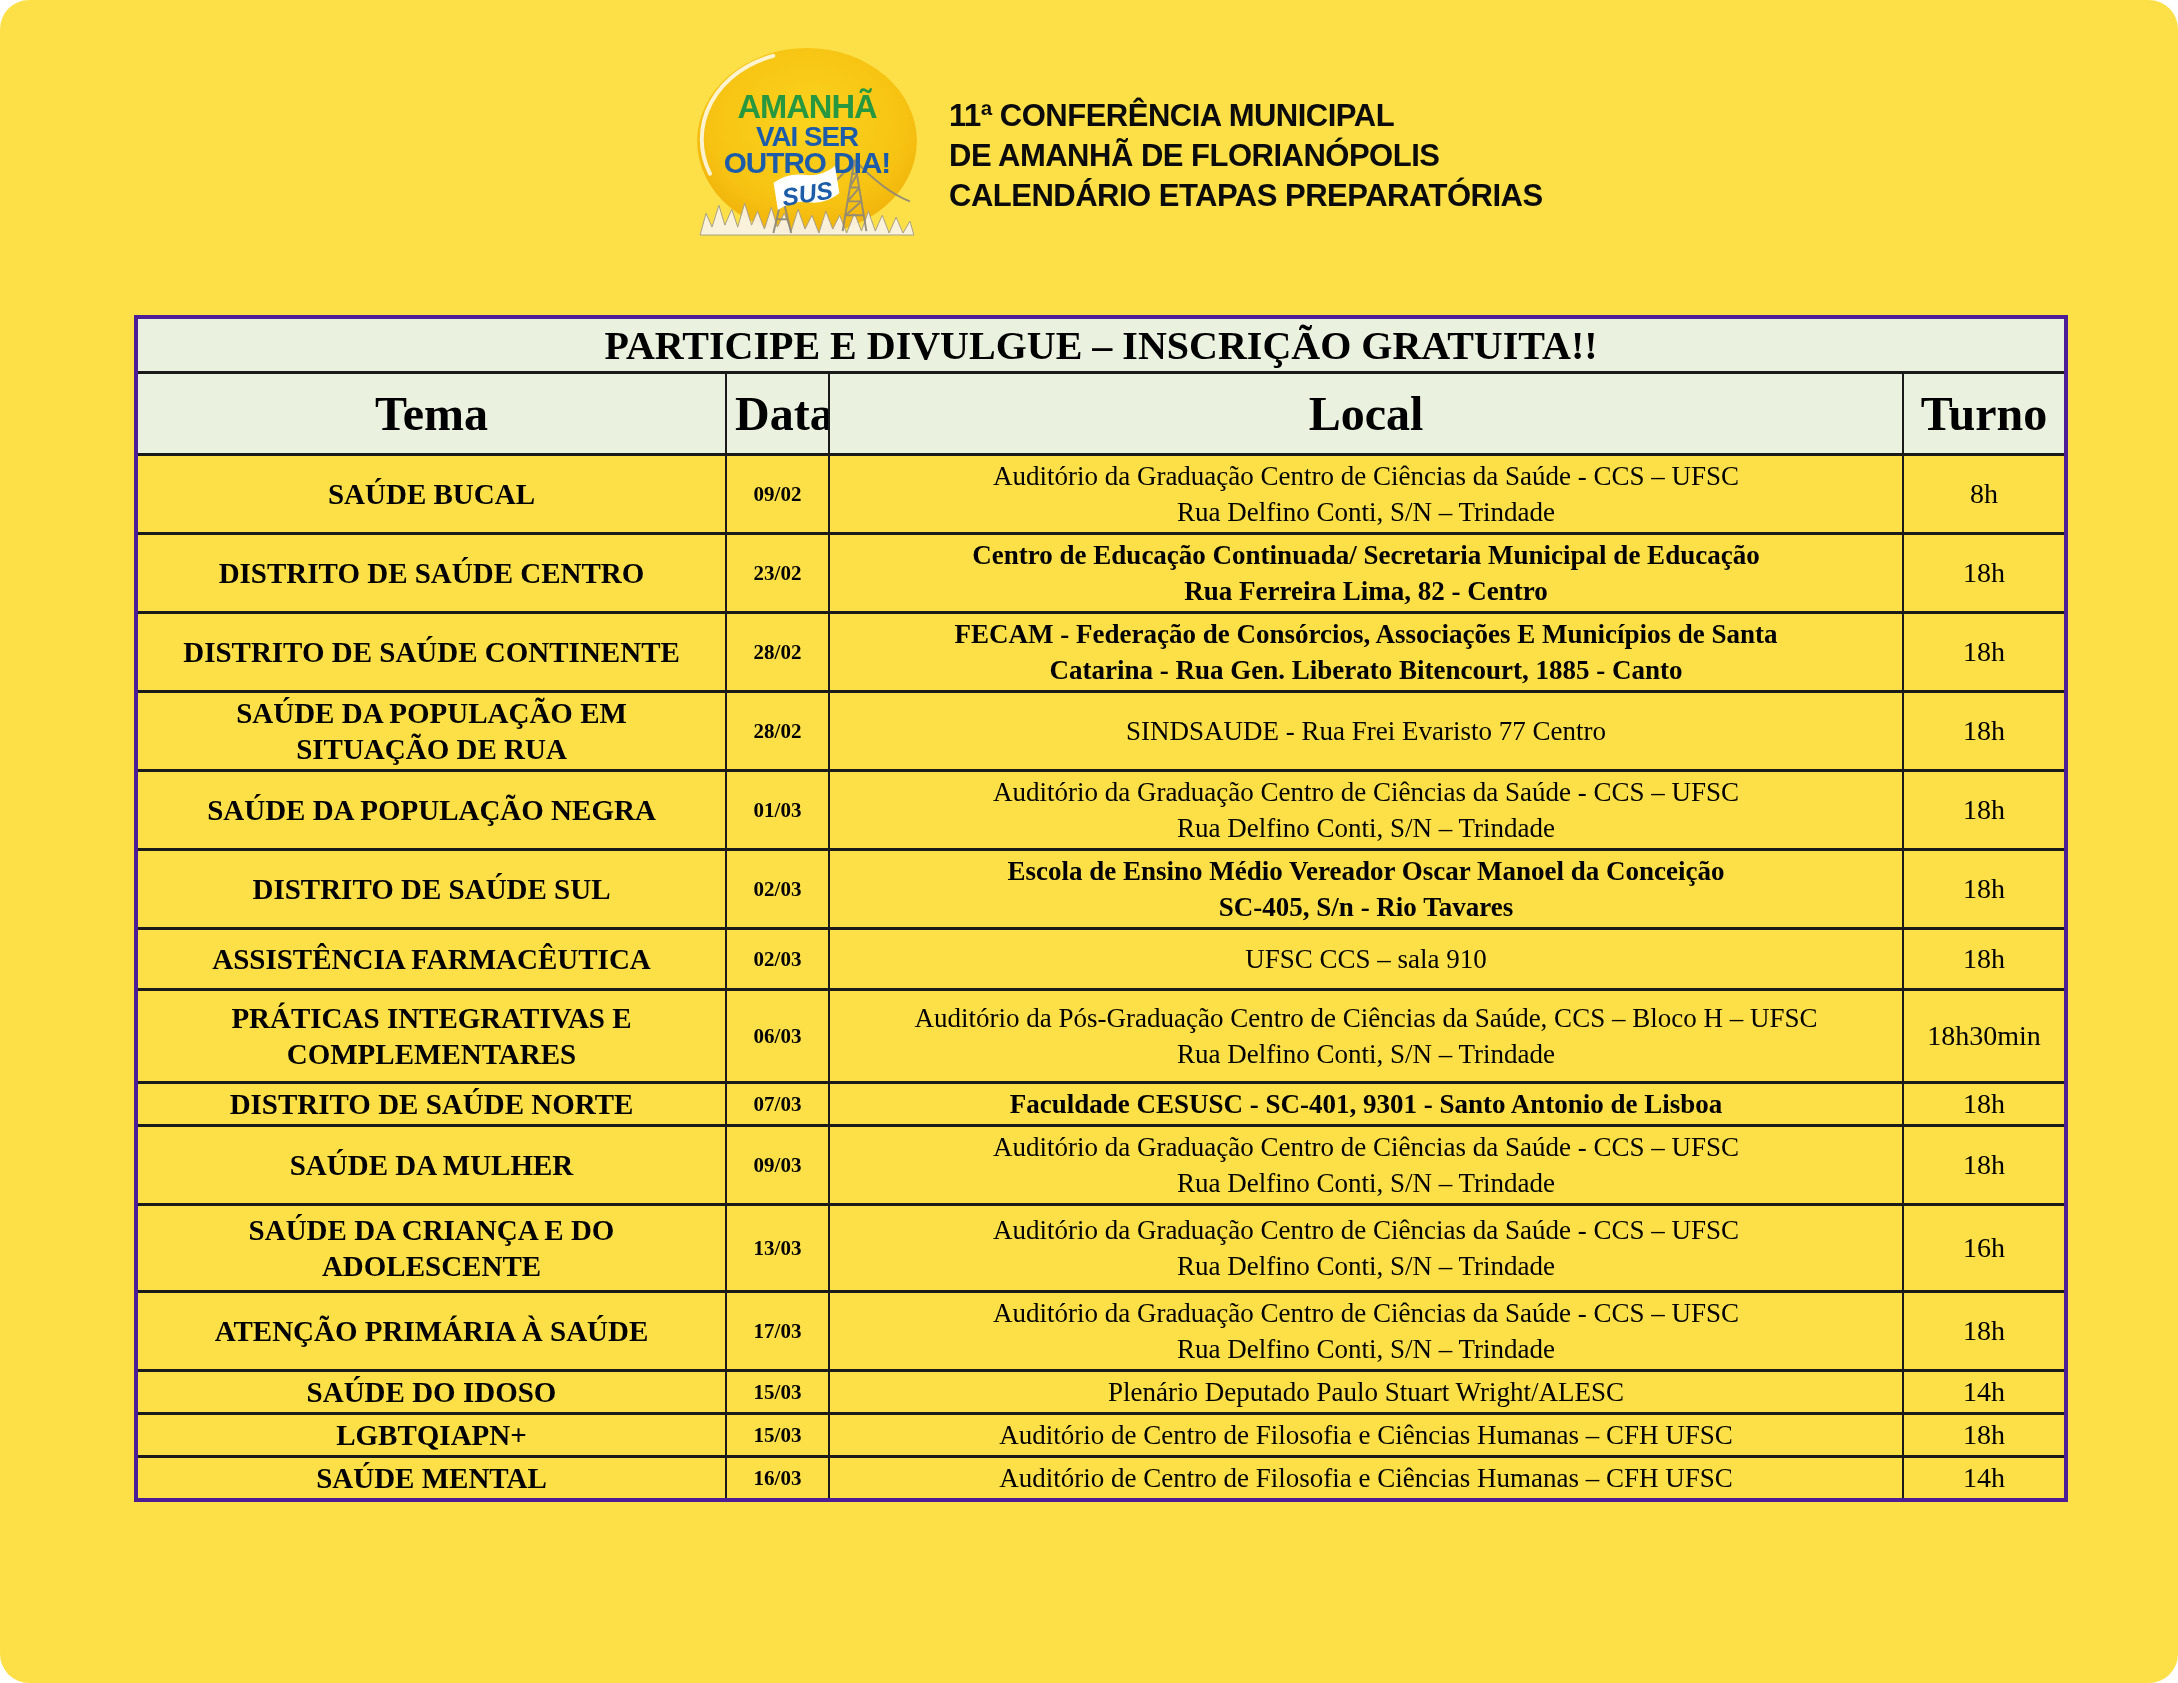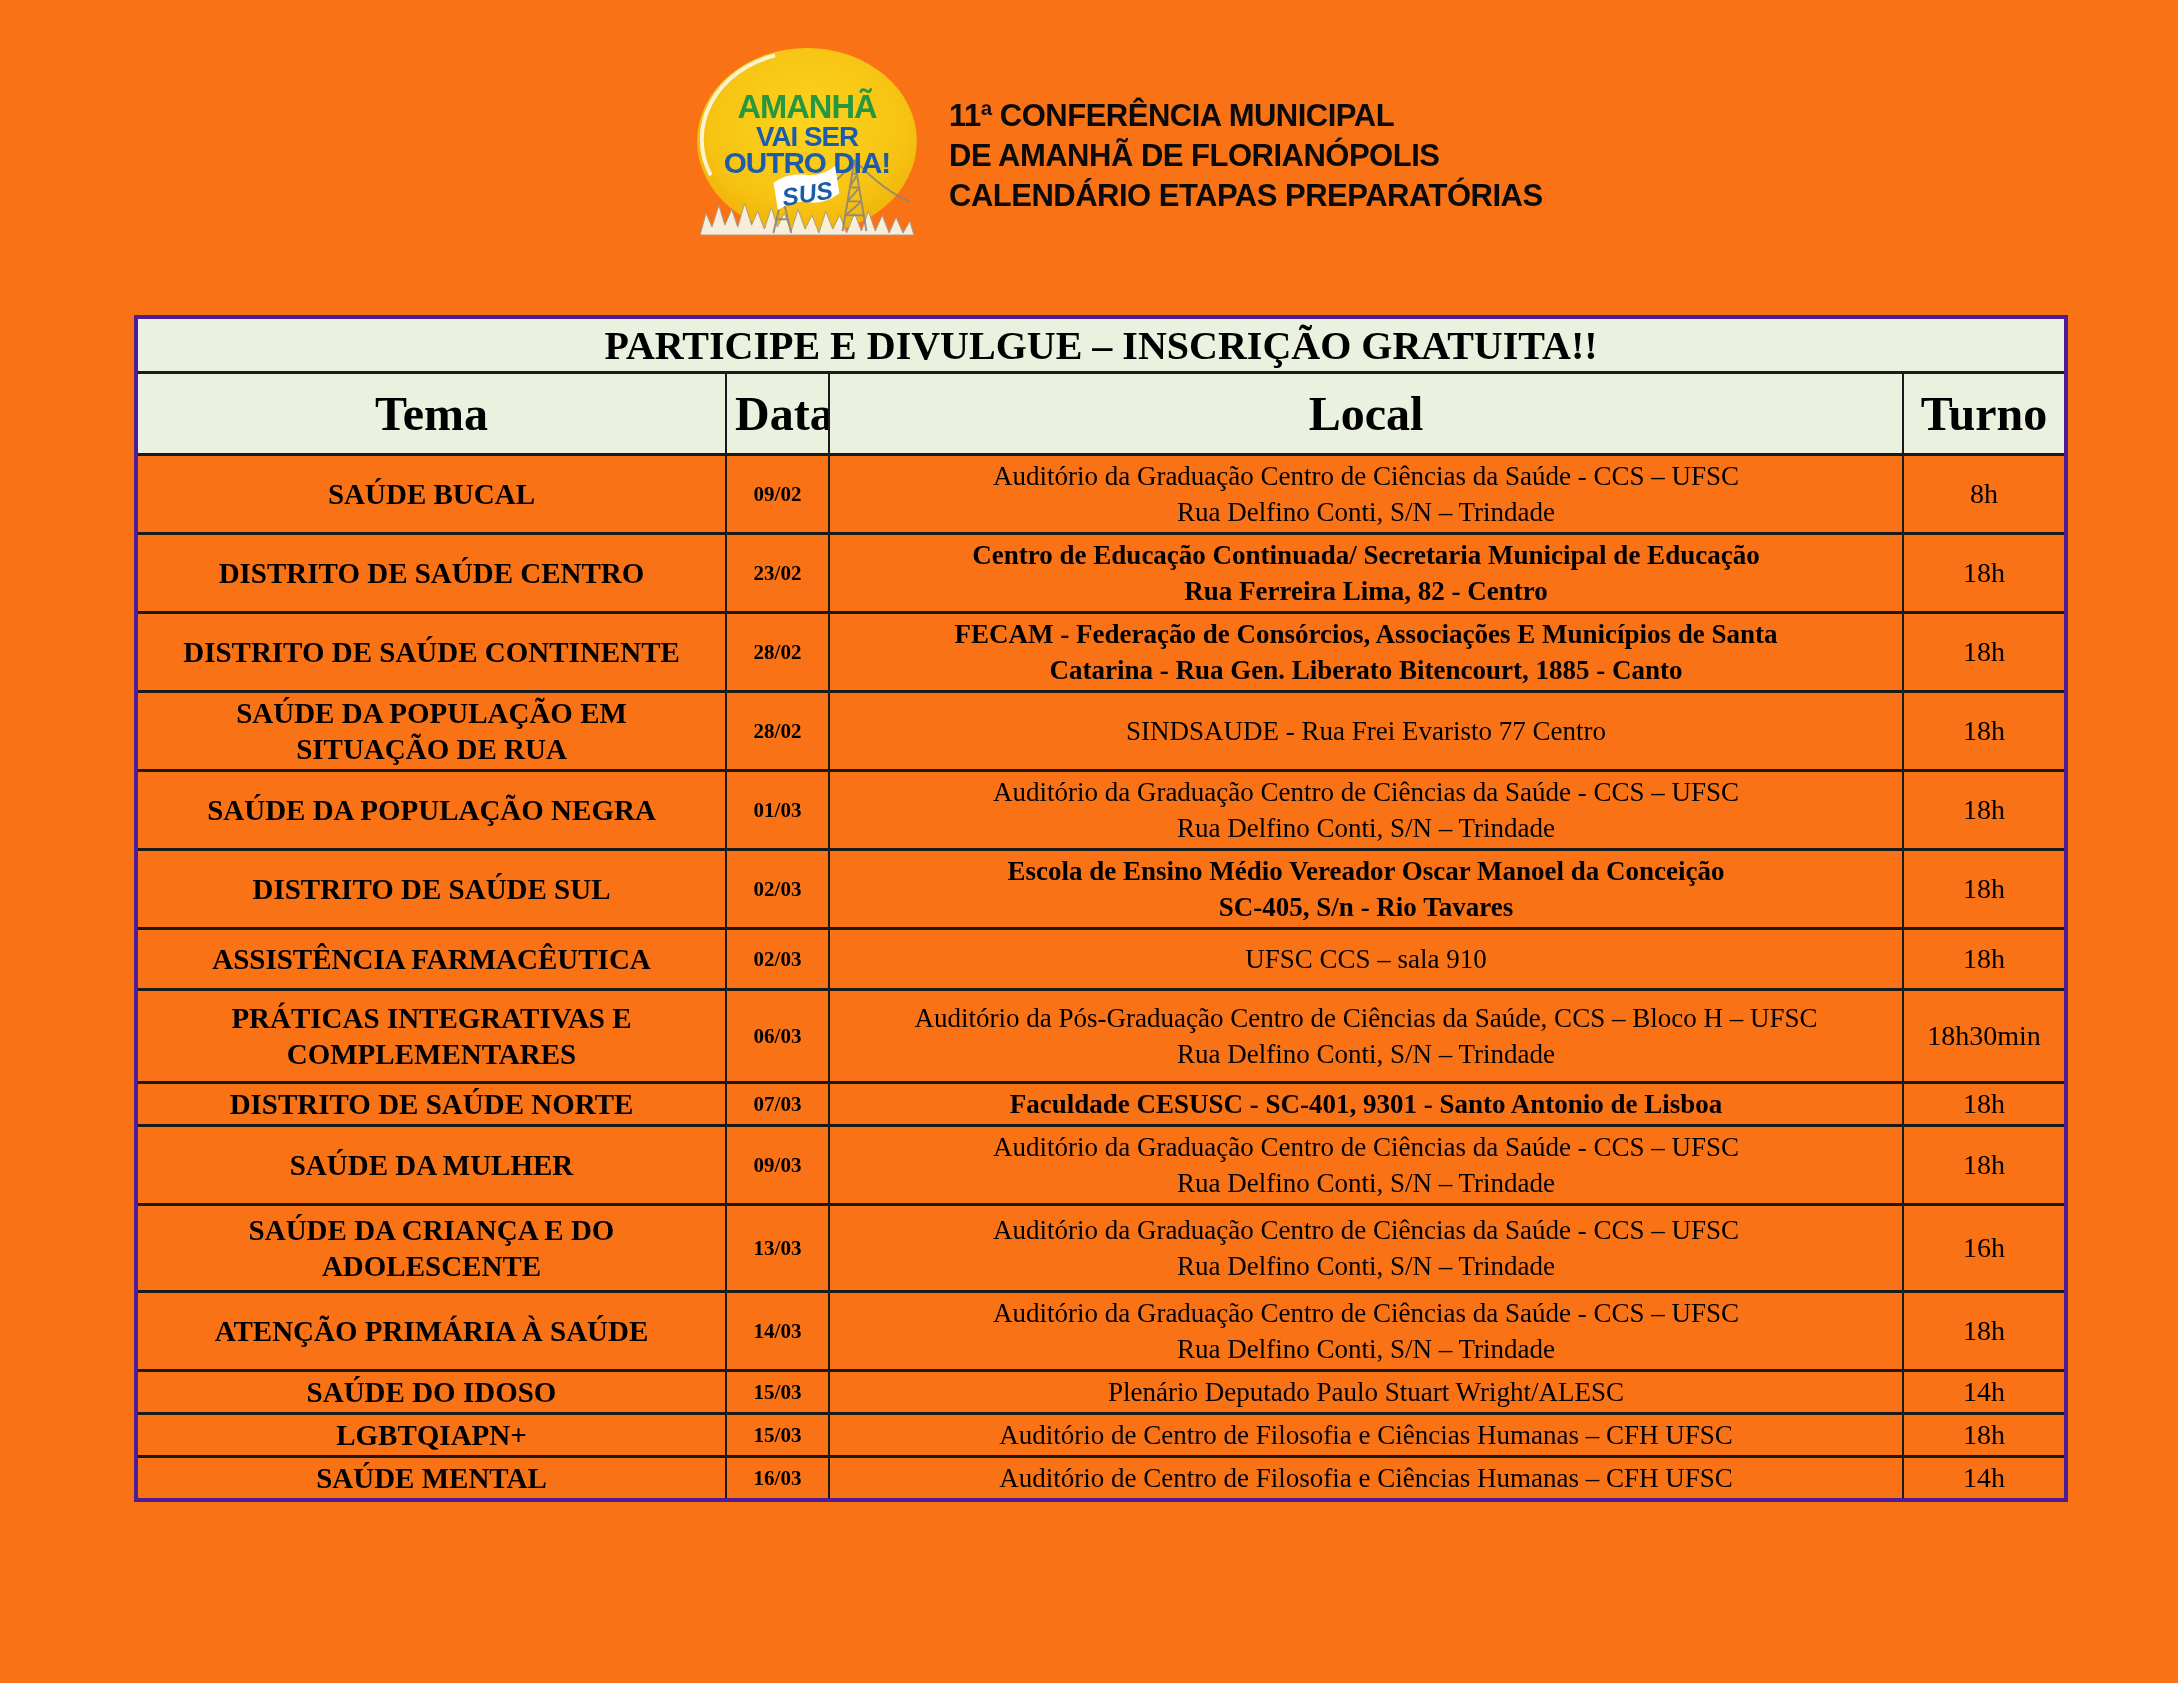--- a/index.html
+++ b/index.html
@@ -1,17 +1,17 @@
 <!DOCTYPE html>
 <html><head>
 <meta charset="utf-8">
 <style>
   html,body{margin:0;padding:0;background:#ffffff;}
-  .page{position:relative;width:2178px;height:1683px;background:#f97316;overflow:hidden;
-        font-family:"Liberation Serif", serif;color:#000;}
+  .page{position:relative;width:2178px;height:1683px;background:#fde047;overflow:hidden;
+        font-family:"Liberation Serif", serif;color:#000;border-radius:29px;}
   
   .top{position:absolute;left:686px;top:45px;display:flex;align-items:flex-start;}
   .logo-wrap{width:243px;height:193px;flex:0 0 auto;}
   .head-text{margin-left:20px;padding-top:51px;font-family:"Liberation Sans", sans-serif;
              font-weight:bold;font-size:31px;line-height:40px;color:#0b0b0b;letter-spacing:-0.5px;}
   
   table.cal{position:absolute;left:134px;top:315px;width:1931px;border-collapse:collapse;
             table-layout:fixed;border:4px solid #4c1d95;}
   table.cal td, table.cal th{border-left:2px solid #1a1a1a;border-right:2px solid #1a1a1a;
             border-top:3px solid #1a1a1a;border-bottom:3px solid #1a1a1a;
@@ -209,21 +209,21 @@
         <td class="local">
             <span>Auditório da Graduação Centro de Ciências da Saúde - CCS – UFSC</span>
             <span>Rua Delfino Conti, S/N – Trindade</span>
           </td>
         <td class="turno">16h</td>
       </tr>
       <tr class="h76">
         <td class="tema">
             <span>ATENÇÃO PRIMÁRIA À SAÚDE</span>
           </td>
-        <td class="date">14/03</td>
+        <td class="date">17/03</td>
         <td class="local">
             <span>Auditório da Graduação Centro de Ciências da Saúde - CCS – UFSC</span>
             <span>Rua Delfino Conti, S/N – Trindade</span>
           </td>
         <td class="turno">18h</td>
       </tr>
       <tr class="h38">
         <td class="tema">
             <span>SAÚDE DO IDOSO</span>
           </td>

